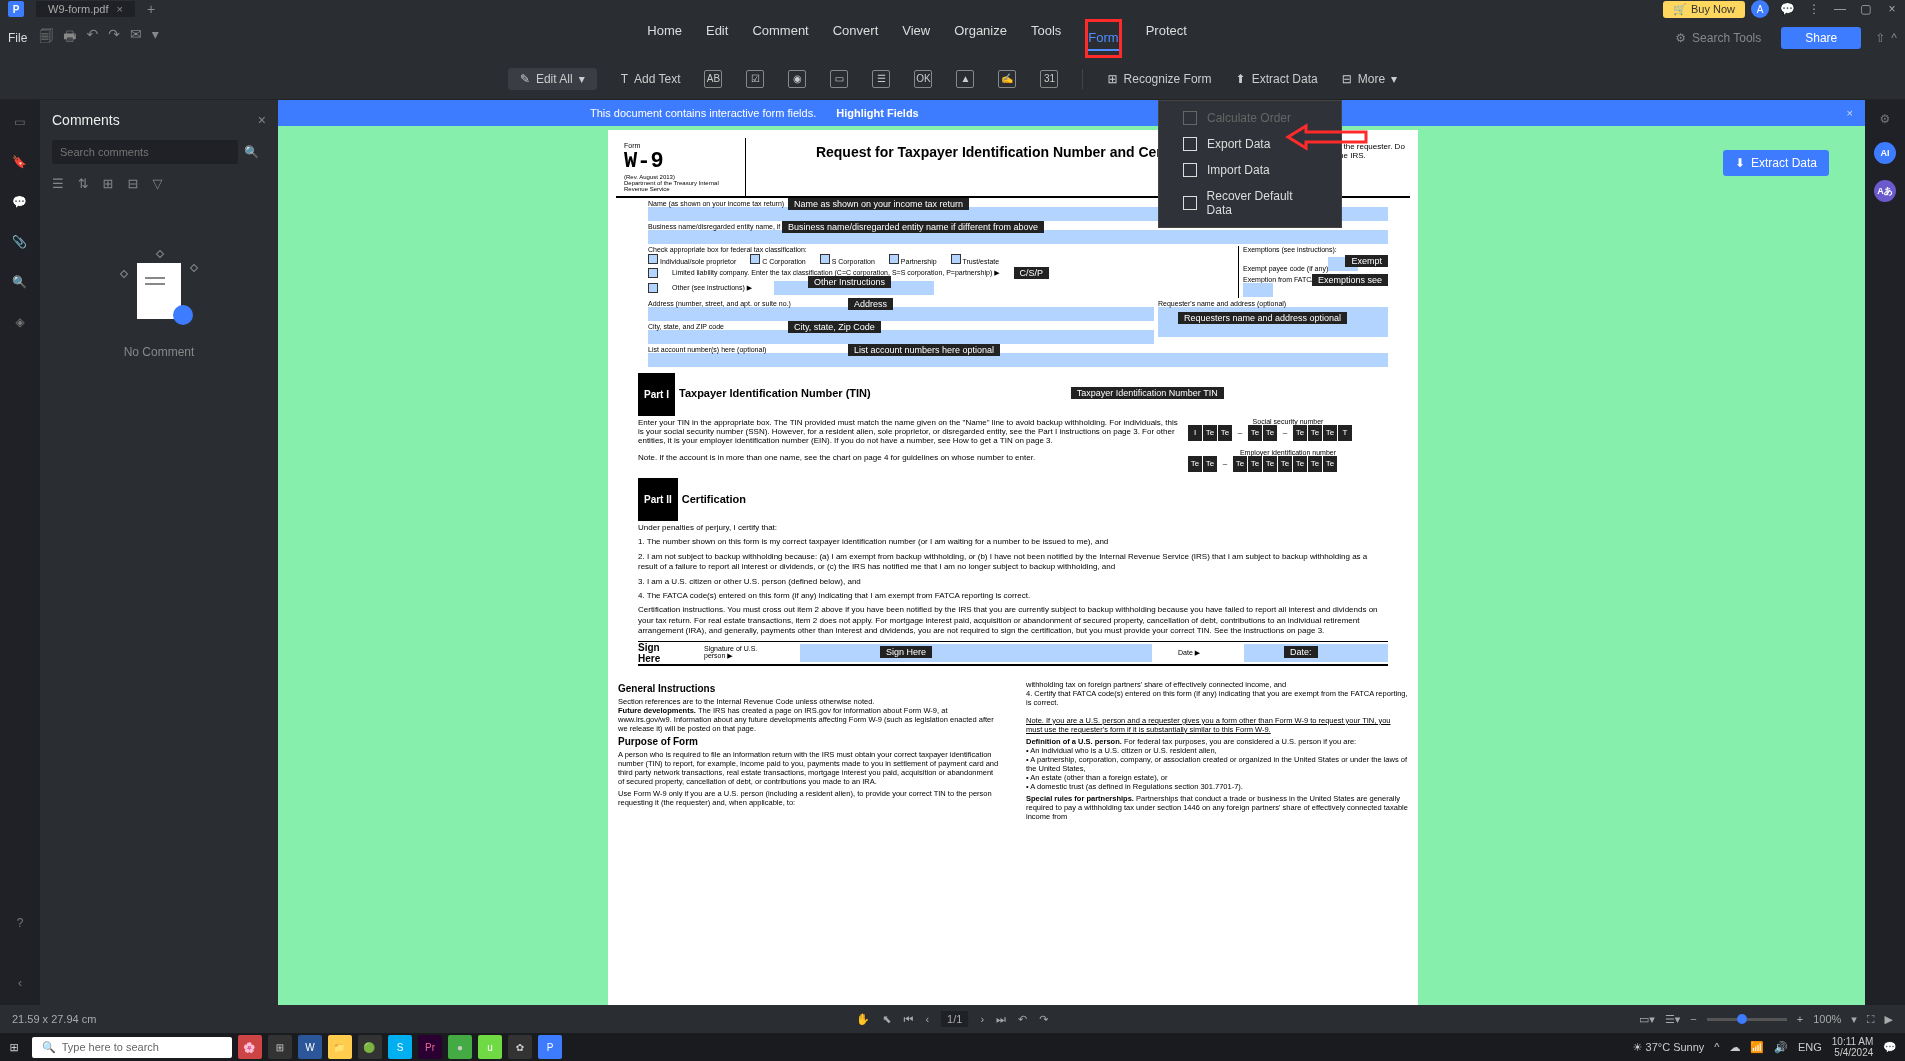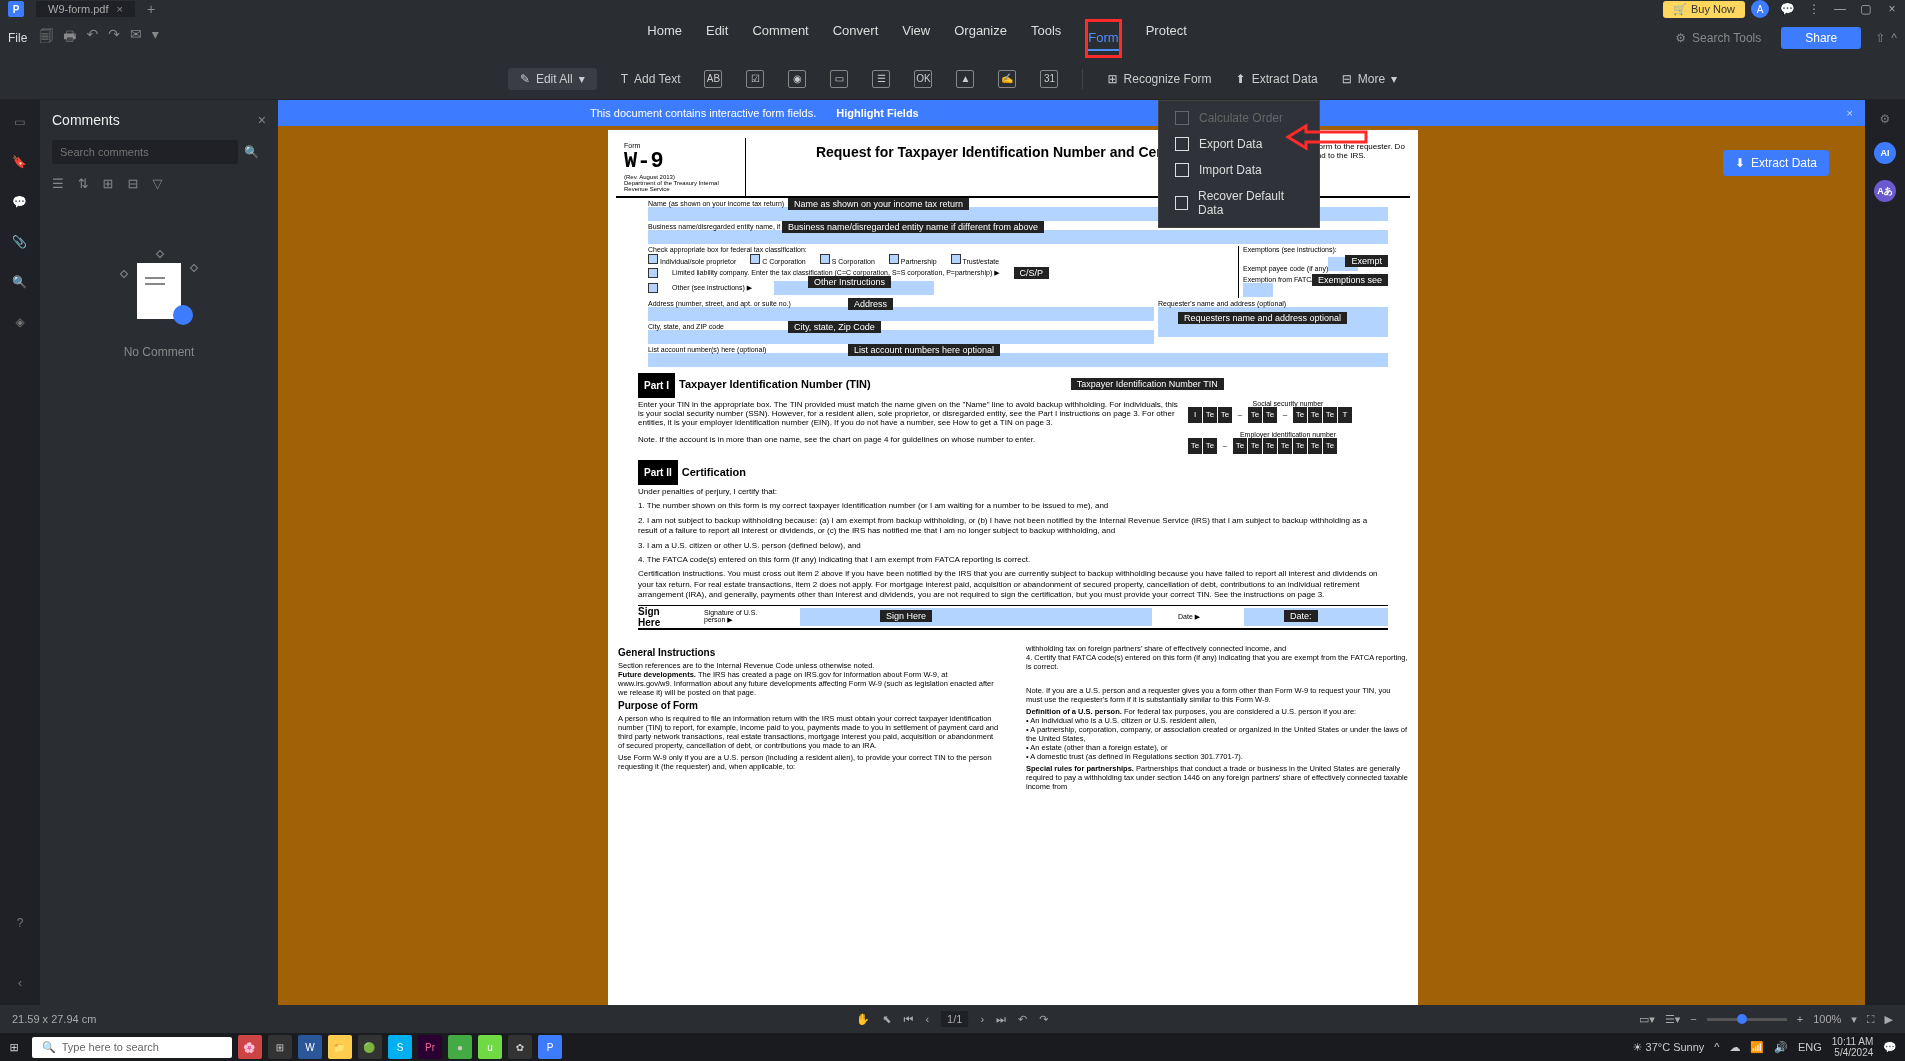--- a/index.html
+++ b/index.html
@@ -45,29 +45,29 @@
 .comments-panel .filters { display: flex; gap: 14px; margin-top: 12px; color: #888; }
 .comments-panel .filters span { font-size: 13px; }
 .comments-panel .empty { flex: 1; display: flex; flex-direction: column; align-items: center; justify-content: flex-start; margin-top: 60px; }
 .comments-panel .empty .illus { position: relative; width: 80px; height: 80px; }
 .comments-panel .empty .doc { width: 44px; height: 56px; background: #fff; position: absolute; left: 18px; top: 12px; }
 .comments-panel .empty .doc:before { content: ""; position: absolute; top: 14px; left: 8px; width: 20px; height: 2px; background: #888; box-shadow: 0 6px 0 #888; }
 .comments-panel .empty .bubble { width: 20px; height: 20px; background: #3d7bff; border-radius: 50%; position: absolute; right: 6px; bottom: 6px; }
 .comments-panel .empty .d { width: 6px; height: 6px; border: 1px solid #888; transform: rotate(45deg); position: absolute; }
 .comments-panel .empty-text { color: #888; font-size: 12px; margin-top: 14px; }
 
-.doc-area { flex: 1; background: #a16207; position: relative; overflow: hidden; }
+.doc-area { flex: 1; background: #86efac; position: relative; overflow: hidden; }
 .banner { position: absolute; top: 0; left: 0; right: 0; height: 26px; background: #3d7bff; color: #fff; display: flex; align-items: center; justify-content: center; font-size: 11px; gap: 20px; z-index: 2; padding: 0 12px; }
 .banner .hl { font-weight: 600; }
 .banner .close-banner { margin-left: auto; color: #cde; }
 .extract-btn { position: absolute; top: 50px; right: 36px; background: #3d7bff; color: #fff; padding: 6px 12px; border-radius: 3px; font-size: 12px; display: flex; align-items: center; gap: 6px; z-index: 3; }
 
 .page { position: absolute; top: 30px; left: 330px; width: 810px; height: 920px; background: #fff; color: #000; font-size: 9px; padding: 0; overflow:hidden; }
 
-.more-menu { position: absolute; top: 0px; left: 880px; width: 162px; background: #2f3238; border: 1px solid #444; z-index: 20; padding: 4px 4px; }
+.more-menu { position: absolute; top: 0px; left: 880px; width: 184px; background: #2f3238; border: 1px solid #444; z-index: 20; padding: 4px 12px; }
 .more-menu .item { padding: 6px 12px; display: flex; align-items: center; gap: 10px; color: #ddd; font-size: 12px; }
 .more-menu .item.disabled { color: #666; }
 .more-menu .icon { width: 14px; height: 14px; border: 1px solid currentColor; }
 .arrow-callout { position: absolute; top: 24px; left: 1010px; z-index: 21; }
 .arrow-callout svg { overflow: visible; }
 
 .right-rail { width: 40px; background: #1f2126; display: flex; flex-direction: column; align-items: center; padding-top: 12px; gap: 16px; color: #777; }
 .right-rail .ai { background: #3d7bff; color: #fff; width: 22px; height: 22px; border-radius: 50%; display: flex; align-items:center; justify-content:center; font-size:9px; font-weight:bold; }
 
 .statusbar { height: 28px; background: #2a2d32; display: flex; align-items: center; padding: 0 12px; font-size: 11px; color: #aaa; }
@@ -86,21 +86,21 @@
 .taskbar .clock { text-align: right; line-height: 1.1; font-size: 10px; }
 
 
 .w9-header { display:flex; border-bottom: 2px solid black; margin: 8px 8px 0; }
 .w9-header .left { border-right: 1px solid #000; padding: 4px 8px; width: 130px; }
 .w9-header .title { flex:1; text-align:center; font-weight:bold; font-size:14px; padding:6px; }
 .w9-header .right { border-left: 1px solid #000; width: 120px; font-size: 8px; padding: 4px; }
 .field-row { position: relative; margin: 2px 30px 2px 40px; }
 .blue-field { background: #b3d4ff; height: 14px; width: 100%; display:block; }
 .dark-label { position:absolute; background:#222; color:#fff; padding:1px 6px; font-size:9px; top:-2px; }
-.part-hdr { background:#000; color:#fff; font-weight:bold; padding:7px 6px; display:inline-block; font-size:10px; margin: 4px 0 0 30px; }
+.part-hdr { background:#000; color:#fff; font-weight:bold; padding:16px 6px; display:inline-block; font-size:10px; margin: 4px 0 0 30px; }
 .part-title { font-weight: bold; font-size: 11px; display:inline-block; margin-left:4px; }
 .body-text { font-size:8px; padding: 2px 30px; line-height:1.3; }
 .checkrow { font-size:7px; padding:1px 40px; display:flex; gap:14px; align-items:center; }
 .checkrow .cb { width:10px; height:10px; background:#b3d4ff; border:1px solid #333; display:inline-block; }
 .ssn-box { display:inline-flex; gap:1px; }
 .ssn-box span { width:14px; height:16px; background:#222; color:#fff; text-align:center; font-size:8px; line-height:16px; }
 .instr { font-size: 7.5px; padding: 12px 10px; display:flex; gap:26px;justify-content:center; }
 .instr .col { flex:1; }
 .instr h4 { font-size:10px; font-weight:bold; margin:3px 0; }
 </style>
@@ -435,21 +435,21 @@
           <h4>General Instructions</h4>
           <div>Section references are to the Internal Revenue Code unless otherwise noted.</div>
           <div><b>Future developments.</b> <span>The IRS has created a page on IRS.gov for information about Form W-9, at www.irs.gov/w9. Information about any future developments affecting Form W-9 (such as legislation enacted after we release it) will be posted on that page.</span></div>
           <h4>Purpose of Form</h4>
           <div>A person who is required to file an information return with the IRS must obtain your correct taxpayer identification number (TIN) to report, for example, income paid to you, payments made to you in settlement of payment card and third party network transactions, real estate transactions, mortgage interest you paid, acquisition or abandonment of secured property, cancellation of debt, or contributions you made to an IRA.</div>
           <div style="margin-top:3px;">Use Form W-9 only if you are a U.S. person (including a resident alien), to provide your correct TIN to the person requesting it (the requester) and, when applicable, to:</div>
         </div>
         <div class="col">
           <div>withholding tax on foreign partners' share of effectively connected income, and</div>
           <div>4. Certify that FATCA code(s) entered on this form (if any) indicating that you are exempt from the FATCA reporting, is correct.</div>
-          <div style="margin-top:15px;">Note. If you are a U.S. person and a requester gives you a form other than Form W-9 to request your TIN, you must use the requester's form if it is substantially similar to this Form W-9.</div>
+          <div style="margin-top:9px;text-decoration:underline;">Note. If you are a U.S. person and a requester gives you a form other than Form W-9 to request your TIN, you must use the requester's form if it is substantially similar to this Form W-9.</div>
           <div style="margin-top:3px;"><b>Definition of a U.S. person.</b> <span>For federal tax purposes, you are considered a U.S. person if you are:</span></div>
           <div>• An individual who is a U.S. citizen or U.S. resident alien,</div>
           <div>• A partnership, corporation, company, or association created or organized in the United States or under the laws of the United States,</div>
           <div>• An estate (other than a foreign estate), or</div>
           <div>• A domestic trust (as defined in Regulations section 301.7701-7).</div>
           <div style="margin-top:3px;"><b>Special rules for partnerships.</b> <span>Partnerships that conduct a trade or business in the United States are generally required to pay a withholding tax under section 1446 on any foreign partners' share of effectively connected taxable income from</span></div>
         </div>
       </div>
     </div>
   </div>

